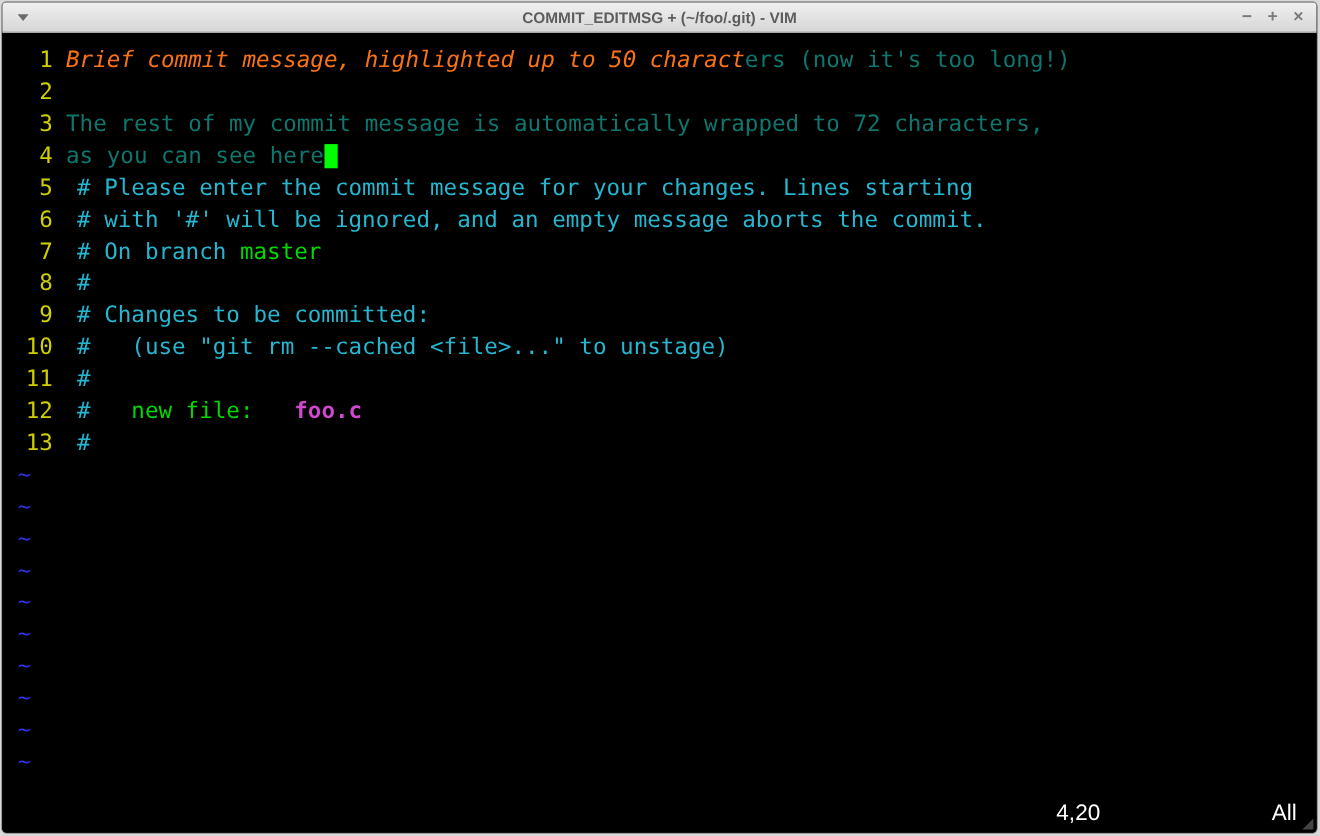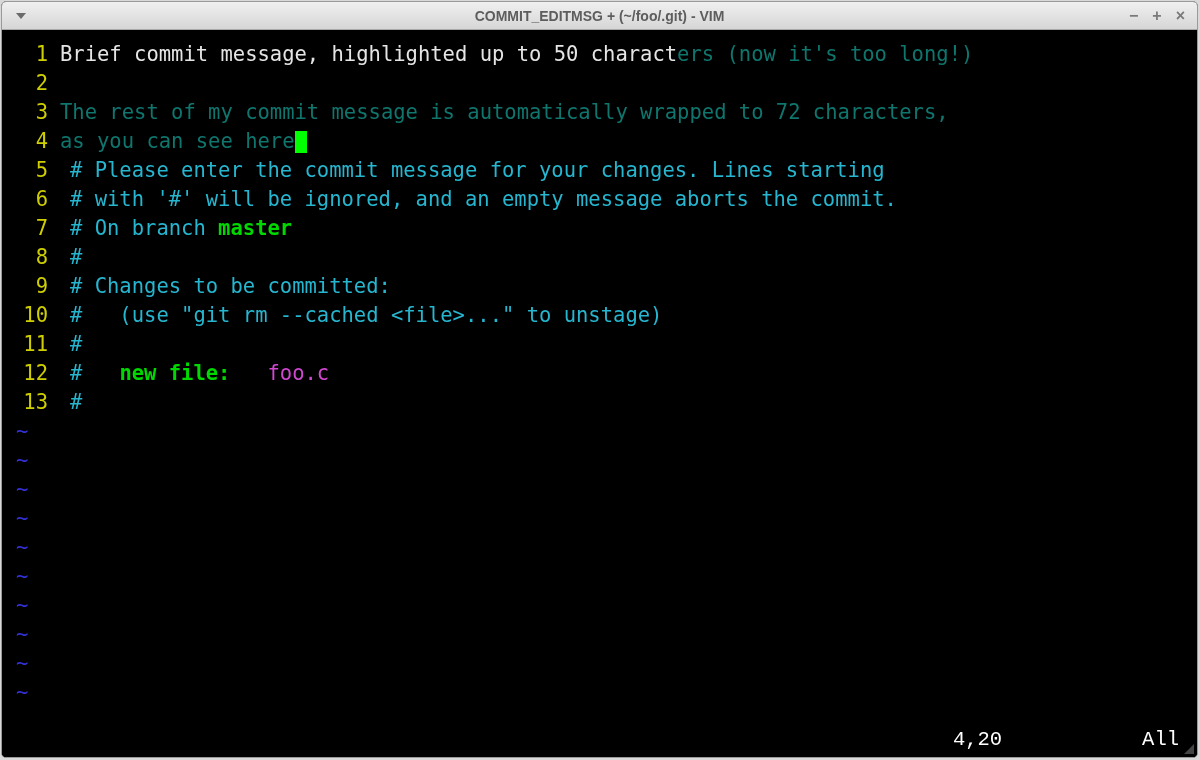--- a/index.html
+++ b/index.html
@@ -50,40 +50,41 @@
       position: relative;
     }
     .row { display: flex; }
     .ln {
       width: 44px; text-align: right; color: #cfcf00;
       padding-right: 12px;
       flex: none;
     }
     .txt { flex: 1; }
     .nofill { color: #3333dd; }
-    .c-yellow { color: #e5e5e5; }
+    .c-yellow { color: #f97316; font-style: italic; }
     .c-white  { color: #0f766e; }
     .c-blue   { color: #26b6d0; margin-left: 10px; }
-    .c-green  { color: #00d900; font-weight: bold; }
-    .c-magenta{ color: #d047d0; }
+    .c-green  { color: #00d900; }
+    .c-magenta{ color: #d047d0; font-weight: bold; }
     .c-plain  { color: #cccccc; }
     .cursor {
       display: inline-block;
       width: 12.3px; height: 22px;
       background: #00ff00;
       vertical-align: text-bottom;
     }
     .statusbar {
       position: absolute;
       bottom: 6px; left: 0; right: 0;
-      font-family: Liberation Mono, monospace;
+      font-family: Liberation Sans, sans-serif;
       font-size: 20.5px;
       color: #ffffff;
       display: flex;
       padding: 0 18px;
+      gap: 16px;
     }
     .statusbar .pos { margin-left: auto; margin-right: 140px; }
     .resize-grip {
       position: absolute; right: 3px; bottom: 3px;
       width: 0; height: 0;
       border-left: 10px solid transparent;
       border-bottom: 10px solid #888;
       opacity: .5;
     }
   </style>

